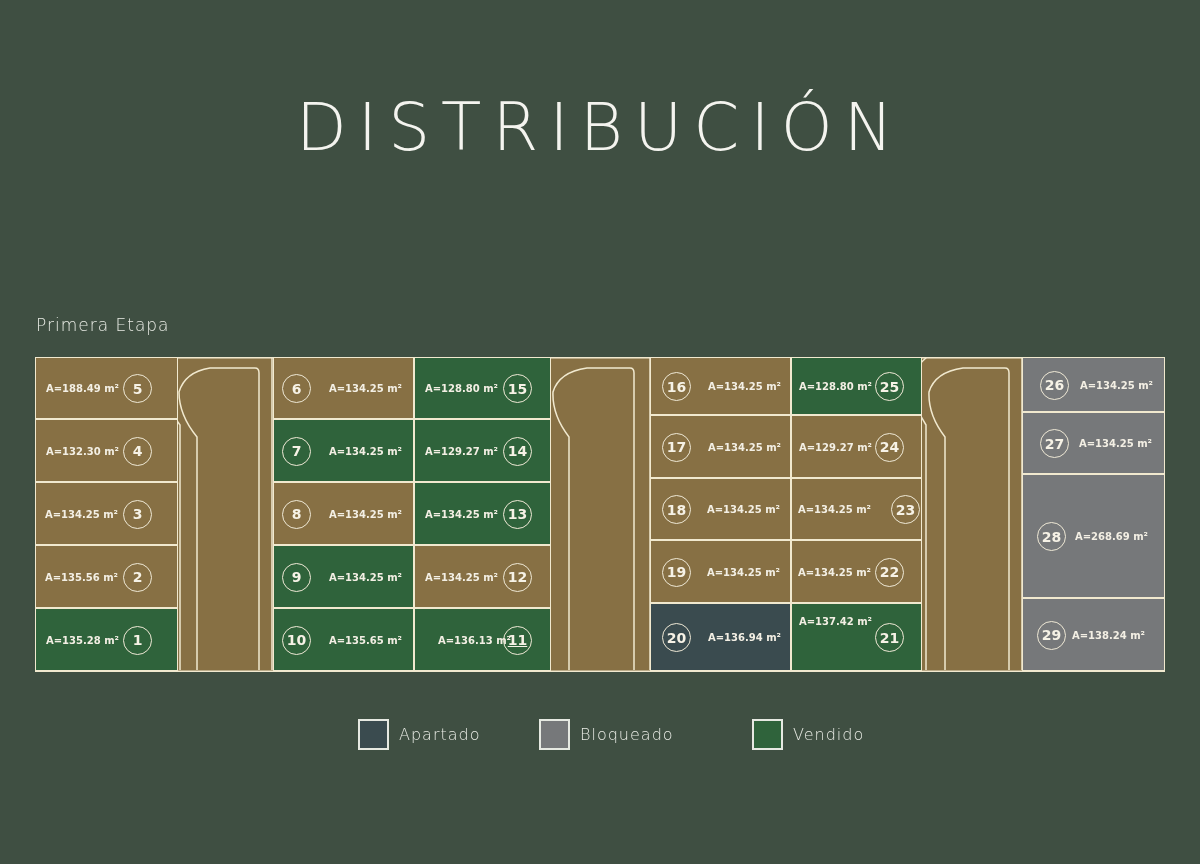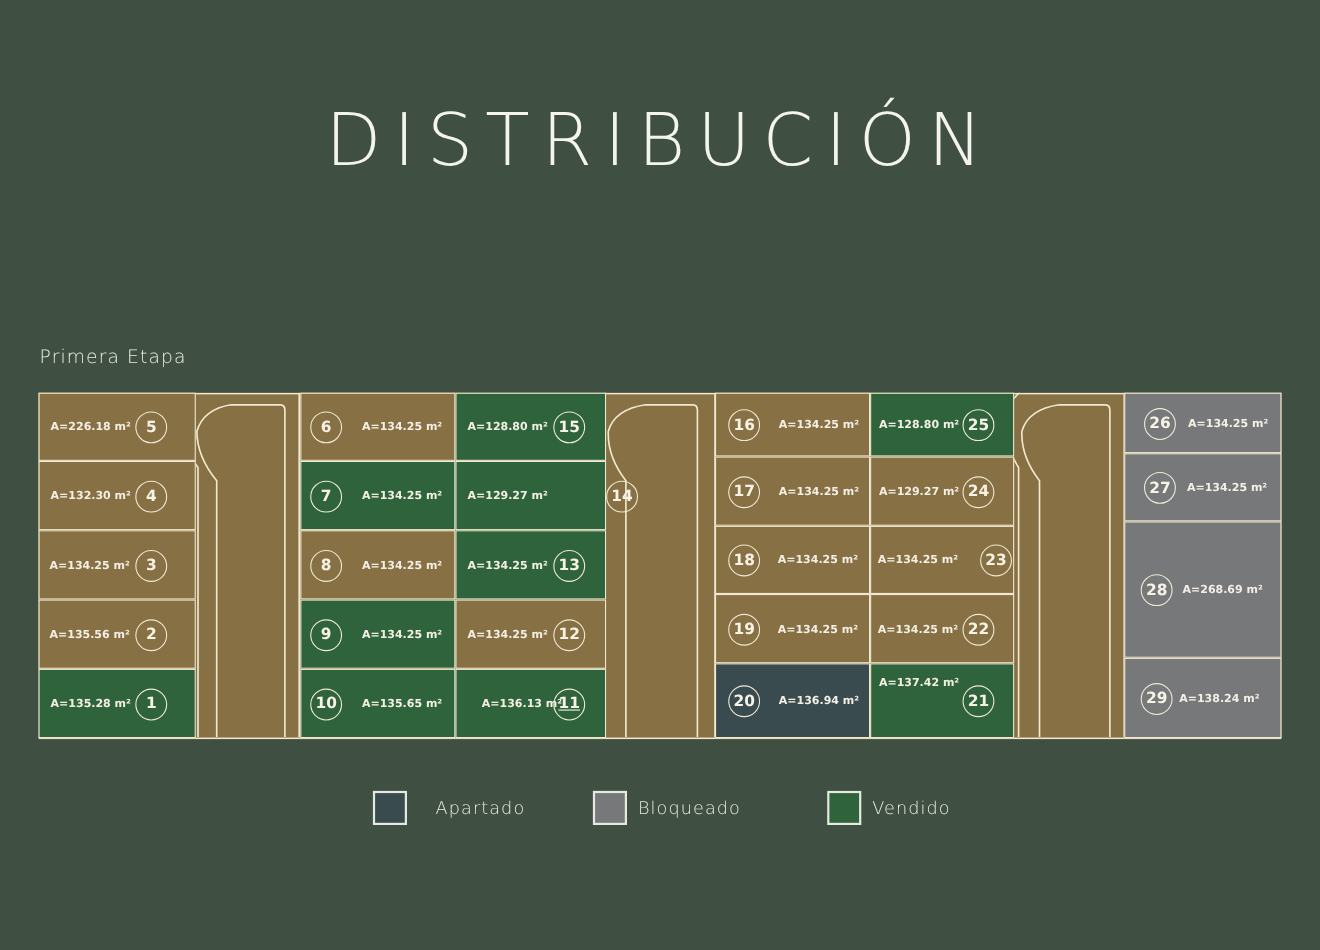--- a/index.html
+++ b/index.html
@@ -78,21 +78,21 @@
     </div>
     <div class="lot" style="left: 35px; top: 482px; width: 143px; height: 63px; background: rgb(135, 112, 68); border: 1.5px solid rgb(241, 233, 207);">
       <div class="area" style="left: 9px; top: 25.5px;">A=134.25 m²</div>
       <div class="num" style="left: 87px; top: 16.5px;">3</div>
     </div>
     <div class="lot" style="left: 35px; top: 419px; width: 143px; height: 63px; background: rgb(135, 112, 68); border: 1.5px solid rgb(241, 233, 207);">
       <div class="area" style="left: 10px; top: 25.5px;">A=132.30 m²</div>
       <div class="num" style="left: 87px; top: 16.5px;">4</div>
     </div>
     <div class="lot" style="left: 35px; top: 357px; width: 143px; height: 62px; background: rgb(135, 112, 68); border: 1.5px solid rgb(241, 233, 207);">
-      <div class="area" style="left: 10px; top: 25px;">A=226.18 m²</div>
+      <div class="area" style="left: 10px; top: 25px;">A=188.49 m²</div>
       <div class="num" style="left: 87px; top: 16px;">5</div>
     </div>
     <div class="lot" style="left: 273px; top: 357px; width: 141px; height: 62px; background: rgb(135, 112, 68); border: 1.5px solid rgb(241, 233, 207);">
       <div class="area" style="left: 55px; top: 25px;">A=134.25 m²</div>
       <div class="num" style="left: 8px; top: 16px;">6</div>
     </div>
     <div class="lot" style="left: 273px; top: 419px; width: 141px; height: 63px; background: rgb(47, 99, 59); border: 1.5px solid rgb(241, 233, 207);">
       <div class="area" style="left: 55px; top: 25.5px;">A=134.25 m²</div>
       <div class="num" style="left: 8px; top: 16.5px;">7</div>
     </div>
@@ -115,21 +115,21 @@
     <div class="lot" style="left: 414px; top: 545px; width: 137px; height: 63px; background: rgb(135, 112, 68); border: 1.5px solid rgb(241, 233, 207);">
       <div class="area" style="left: 10px; top: 25.5px;">A=134.25 m²</div>
       <div class="num" style="left: 88px; top: 16.5px;">12</div>
     </div>
     <div class="lot" style="left: 414px; top: 482px; width: 137px; height: 63px; background: rgb(47, 99, 59); border: 1.5px solid rgb(241, 233, 207);">
       <div class="area" style="left: 10px; top: 25.5px;">A=134.25 m²</div>
       <div class="num" style="left: 88px; top: 16.5px;">13</div>
     </div>
     <div class="lot" style="left: 414px; top: 419px; width: 137px; height: 63px; background: rgb(47, 99, 59); border: 1.5px solid rgb(241, 233, 207);">
       <div class="area" style="left: 10px; top: 25.5px;">A=129.27 m²</div>
-      <div class="num" style="left: 88px; top: 16.5px; margin-left: 48px;">14</div>
+      <div class="num" style="left: 88px; top: 16.5px;">14</div>
     </div>
     <div class="lot" style="left: 414px; top: 357px; width: 137px; height: 62px; background: rgb(47, 99, 59); border: 1.5px solid rgb(241, 233, 207);">
       <div class="area" style="left: 10px; top: 25px;">A=128.80 m²</div>
       <div class="num" style="left: 88px; top: 16px;">15</div>
     </div>
     <div class="lot" style="left: 650px; top: 357px; width: 141px; height: 58px; background: rgb(135, 112, 68); border: 1.5px solid rgb(241, 233, 207);">
       <div class="area" style="left: 57px; top: 23px;">A=134.25 m²</div>
       <div class="num" style="left: 11px; top: 14px;">16</div>
     </div>
     <div class="lot" style="left: 650px; top: 415px; width: 141px; height: 63px; background: rgb(135, 112, 68); border: 1.5px solid rgb(241, 233, 207);">
@@ -179,21 +179,21 @@
     <div class="lot" style="left: 1022px; top: 474px; width: 143px; height: 124px; background: rgb(118, 120, 122); border: 1.5px solid rgb(241, 233, 207);">
       <div class="area" style="left: 52px; top: 56px;">A=268.69 m²</div>
       <div class="num" style="left: 14px; top: 47px;">28</div>
     </div>
     <div class="lot" style="left: 1022px; top: 598px; width: 143px; height: 73px; background: rgb(118, 120, 122); border: 1.5px solid rgb(241, 233, 207);">
       <div class="area" style="left: 49px; top: 30.5px;">A=138.24 m²</div>
       <div class="num" style="left: 14px; top: 21.5px; text-align: right;">29</div>
     </div>
   </div>
 
-<div class="legend" style="left:339px;gap:16px;">
+<div class="legend" style="left:358px;">
   <div class="sw" style="background:#3a4b4f"></div>
   <div class="lbl">Apartado</div>
 </div>
 <div class="legend" style="left:539px;">
   <div class="sw" style="background:#76787a"></div>
   <div class="lbl">Bloqueado</div>
 </div>
 <div class="legend" style="left:752px;">
   <div class="sw" style="background:#2f633b"></div>
   <div class="lbl">Vendido</div>

